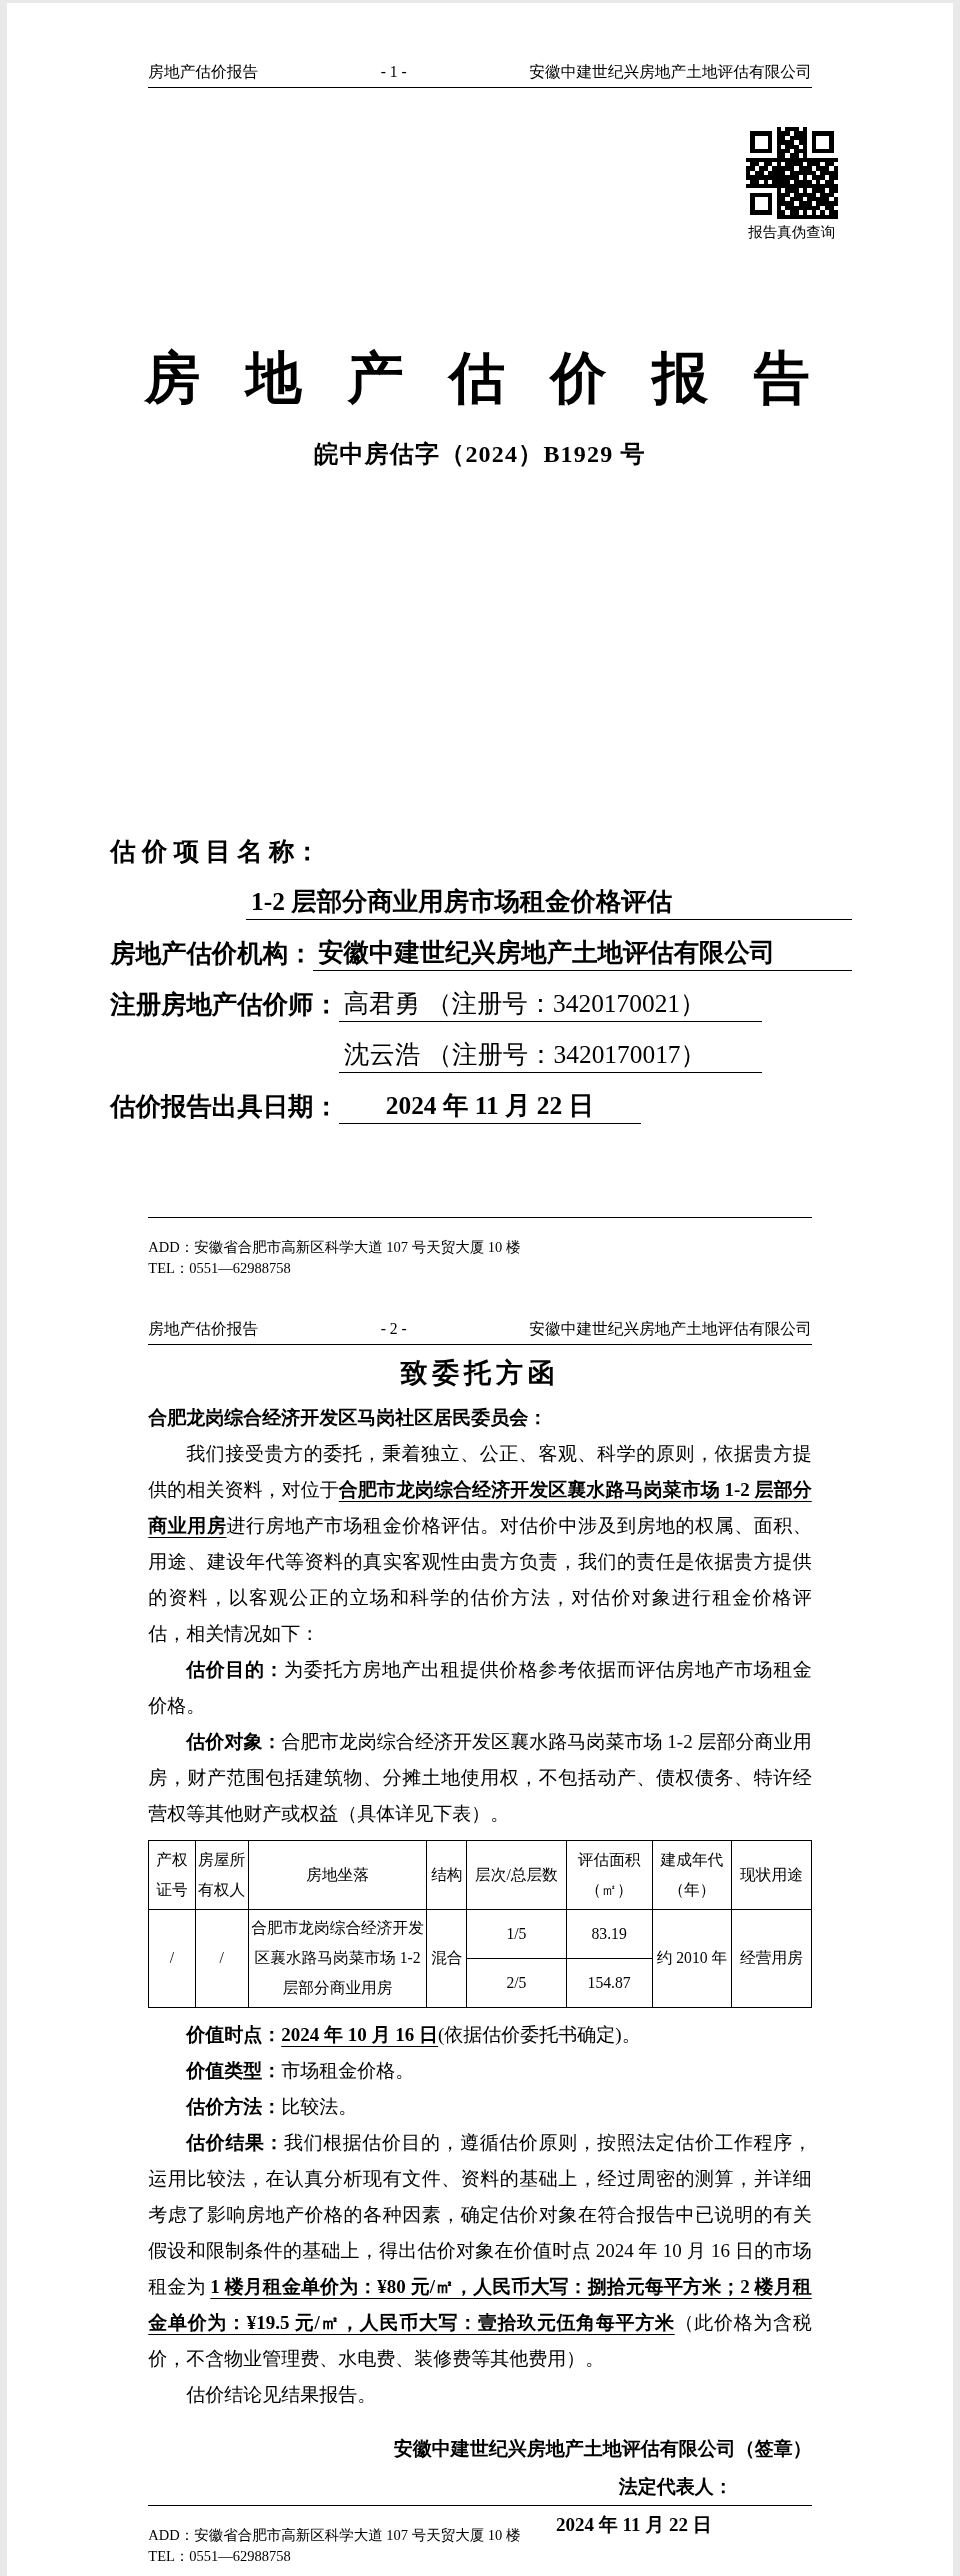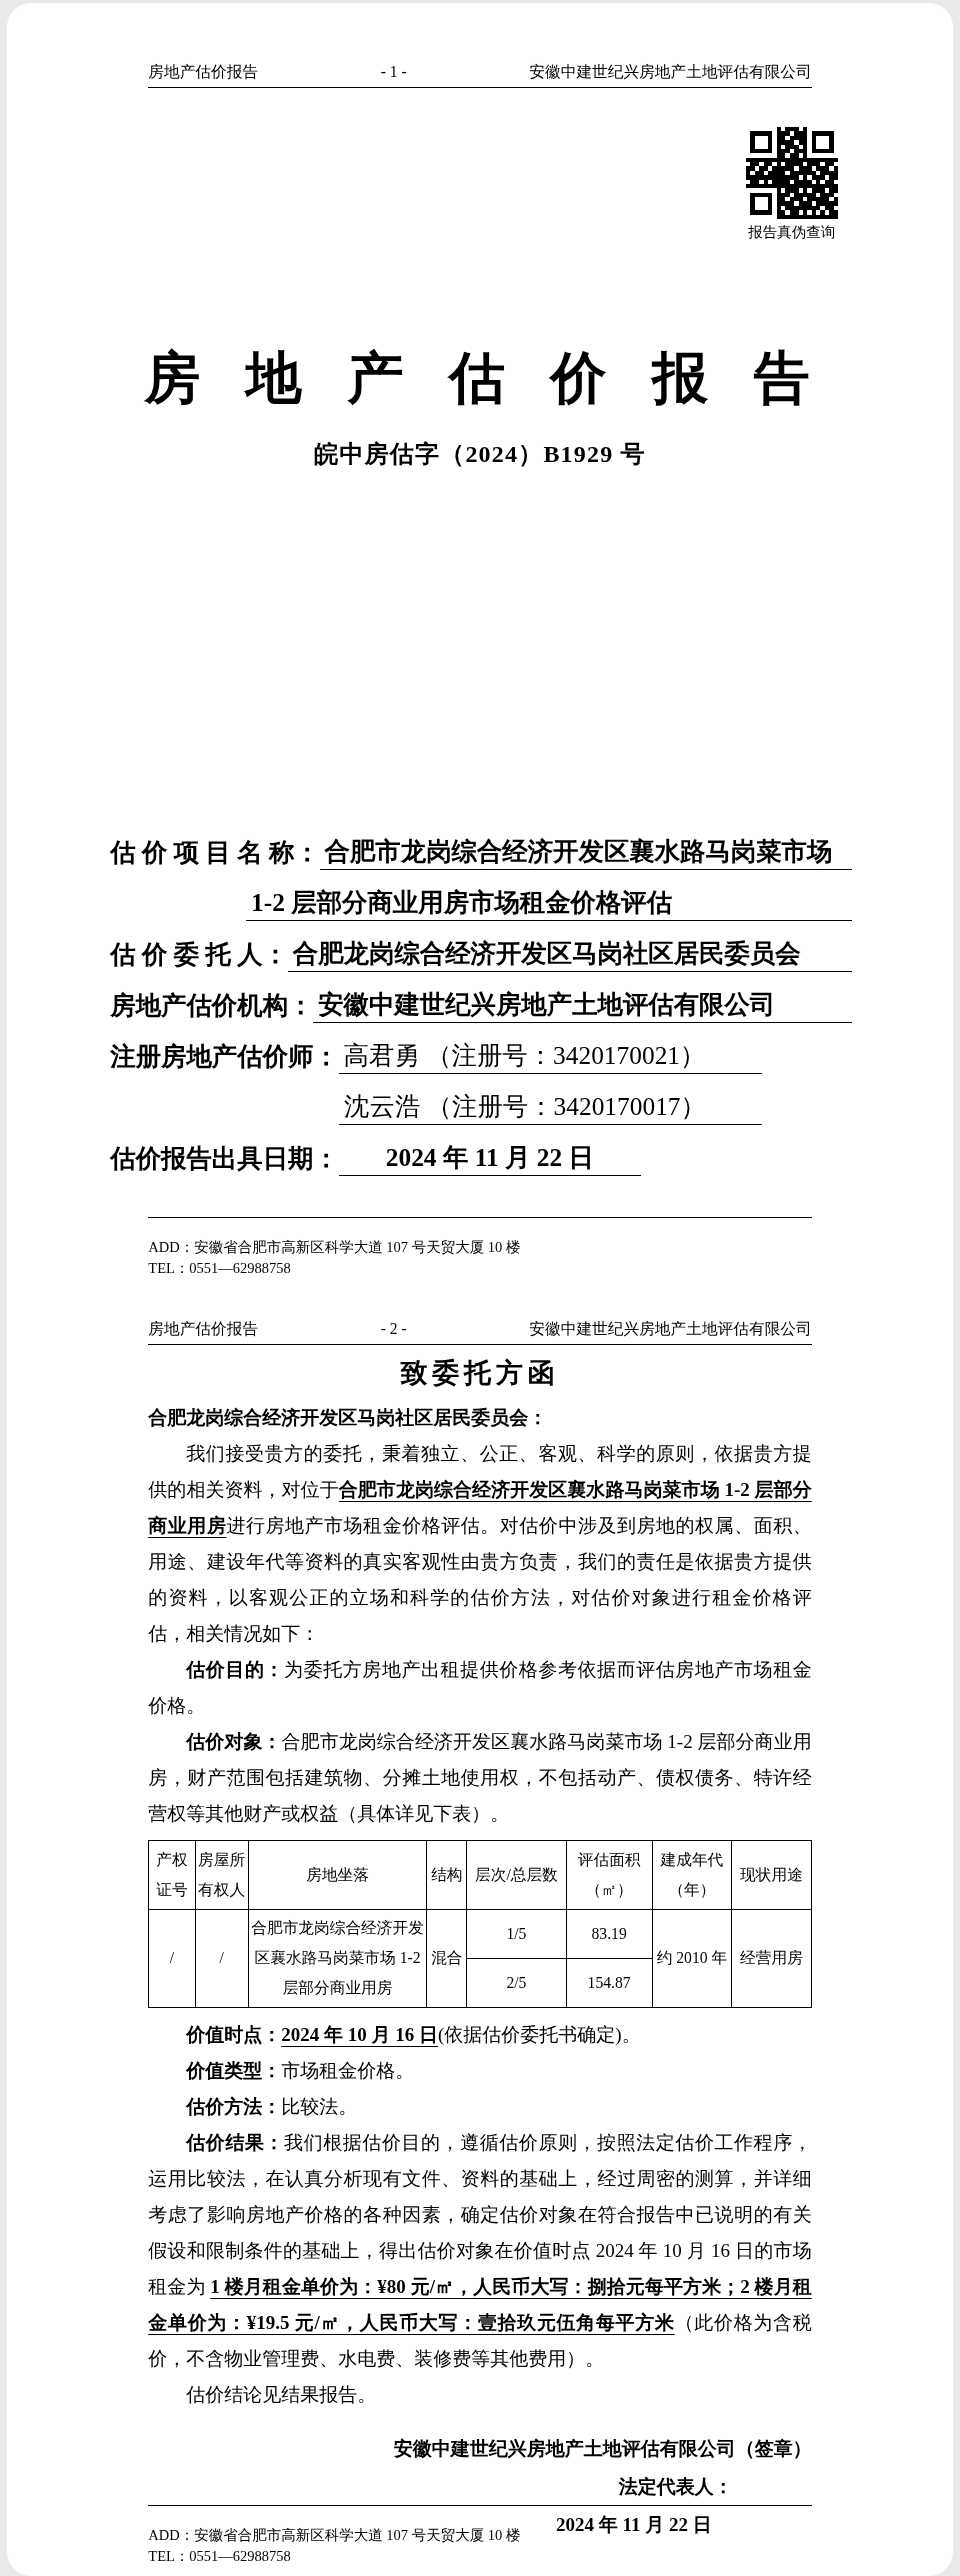--- a/index.html
+++ b/index.html
@@ -9,21 +9,20 @@
     background: #e9e9e9;
     font-family: "Liberation Serif", "DejaVu Serif", serif;
     color: #000;
   }
   .doc {
     margin: 3px 7.3px 0;
     background: #fff;
     height: 2573px;
     position: relative;
     overflow: hidden;
-    border-radius: 24px;
   }
   .page { position: relative; overflow: hidden; }
   .page1 { height: 1285px; padding-top: 59px; }
   .page2 { height: 1288px; padding-top: 31px; }
 
   
   .hdr {
     display: flex; justify-content: space-between; align-items: flex-end;
     margin: 0 141px; font-size: 15.7px; line-height: 20.6px;
   }
@@ -177,29 +176,24 @@
       </svg>
       <div class="qr-caption">报告真伪查询</div>
     </div>
 
     <h1 class="main-title">房 地 产 估 价 报 告</h1>
     <div class="report-no">皖中房估字（2024）B1929 号</div>
 
     <div class="form">
       <div class="form-row">
         <span class="f-label">估 价 项 目 名 称：</span>
-        <span class="f-value vb">合肥市龙岗综合经济开发区襄水路马岗菜市场</span>
       </div>
       <div class="form-row">
         <span class="f-spacer sp225"></span>
         <span class="f-value vb">1-2 层部分商业用房市场租金价格评估</span>
-      </div>
-      <div class="form-row">
-        <span class="f-label">估 价 委 托 人：</span>
-        <span class="f-value vb">合肥龙岗综合经济开发区马岗社区居民委员会</span>
       </div>
       <div class="form-row">
         <span class="f-label">房地产估价机构：</span>
         <span class="f-value vb">安徽中建世纪兴房地产土地评估有限公司</span>
       </div>
       <div class="form-row">
         <span class="f-label">注册房地产估价师：</span>
         <span class="f-value w700">高君勇 （注册号：3420170021）</span>
       </div>
       <div class="form-row">

